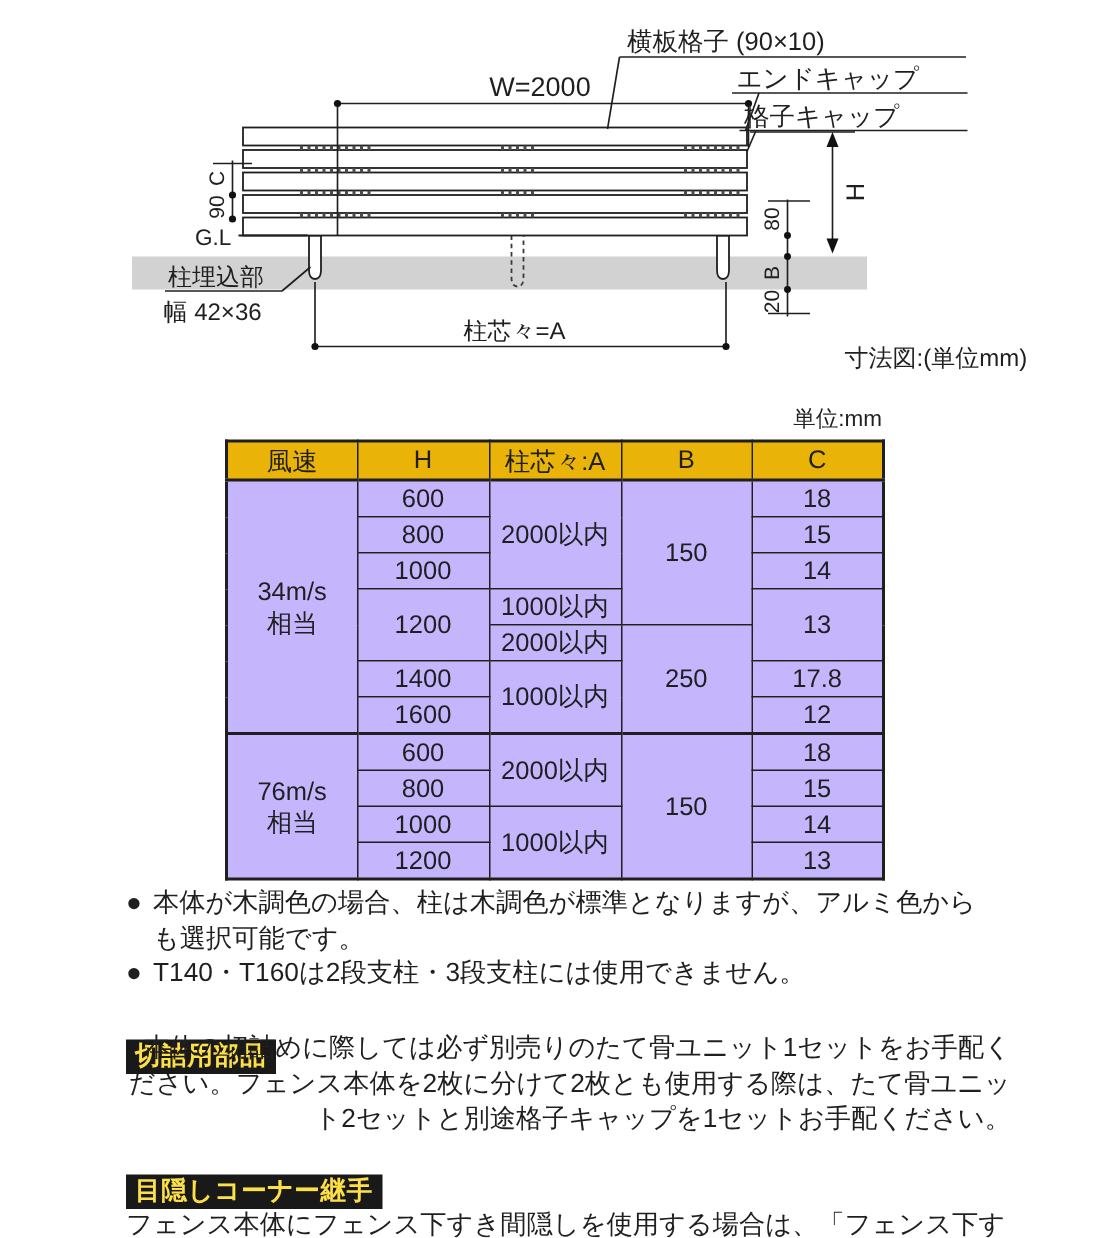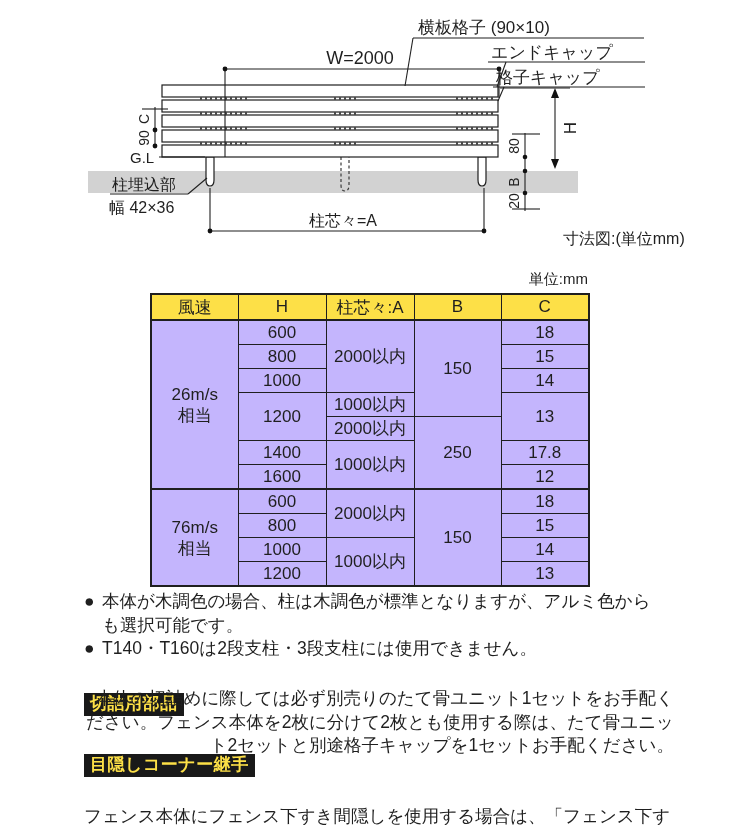--- a/index.html
+++ b/index.html
@@ -18,40 +18,40 @@
   table.spec{
     position:absolute;top:293px;left:150px;width:438px;
     border-collapse:collapse;table-layout:fixed;
     border:2px solid #1f1f1f;font-size:17px;
   }
   table.spec th,table.spec td{
     border:1px solid #1f1f1f;text-align:center;vertical-align:middle;
     padding:0;font-weight:normal;
   }
   table.spec thead th{
-    background:#fde047;height:24px;border-bottom:2px solid #1f1f1f;margin-left:28px;
+    background:#eab308;height:24px;border-bottom:2px solid #1f1f1f;margin-left:28px;
   }
   table.spec tbody td{height:23px;background:#c4b5fd;}
   table.spec tr.sec-start td{border-top:2px solid #1f1f1f;}
   td.wind span{display:block;line-height:21px;}
 
   
   .notes{position:absolute;top:590px;left:84px;width:600px;font-size:17.5px;line-height:23.5px;}
   .bullet{display:flex;}
   .bullet .mark{width:18px;flex:0 0 18px;}
   .bullet .txt{width:552px;}
   .black-title{
     position:absolute;left:84px;display:inline-block;
     background:#191919;color:#fde047;font-weight:bold;font-size:17px;
     line-height:20px;padding:1px 6px 2px 6px;letter-spacing:0.5px;margin-top:30px;
   }
   .sec-body{position:absolute;left:84px;width:590px;font-size:17.5px;line-height:23.5px;}
   #sec1-title{top:663px;}
   #sec1-body{top:687px;text-align:right;}
-  #sec2-title{top:724px;font-family:Liberation Serif, serif;}
+  #sec2-title{top:753px;font-family:Liberation Serif, serif;}
   #sec2-body{top:777px;margin-top:28px;}
 </style>
 </head>
 <body>
 
 <div class="page">
 
   <svg class="abs" style="top:0;left:0" width="740" height="262" viewBox="0 0 740 262">
 
     <rect x="88" y="171" width="490" height="22" fill="#d2d2d2"></rect>
@@ -169,21 +169,21 @@
         <th>H</th>
         <th>柱芯々:A</th>
         <th>B</th>
         <th>C</th>
       </tr>
     </thead>
     <tbody>
 
       <tr>
         <td class="wind" rowspan="7">
-          <span>26m/s</span>
+          <span>34m/s</span>
           <span>相当</span>
         </td>
         <td>600</td>
         <td rowspan="3">2000以内</td>
         <td rowspan="4">150</td>
         <td>18</td>
       </tr>
       <tr>
         <td>800</td>
         <td>15</td>

